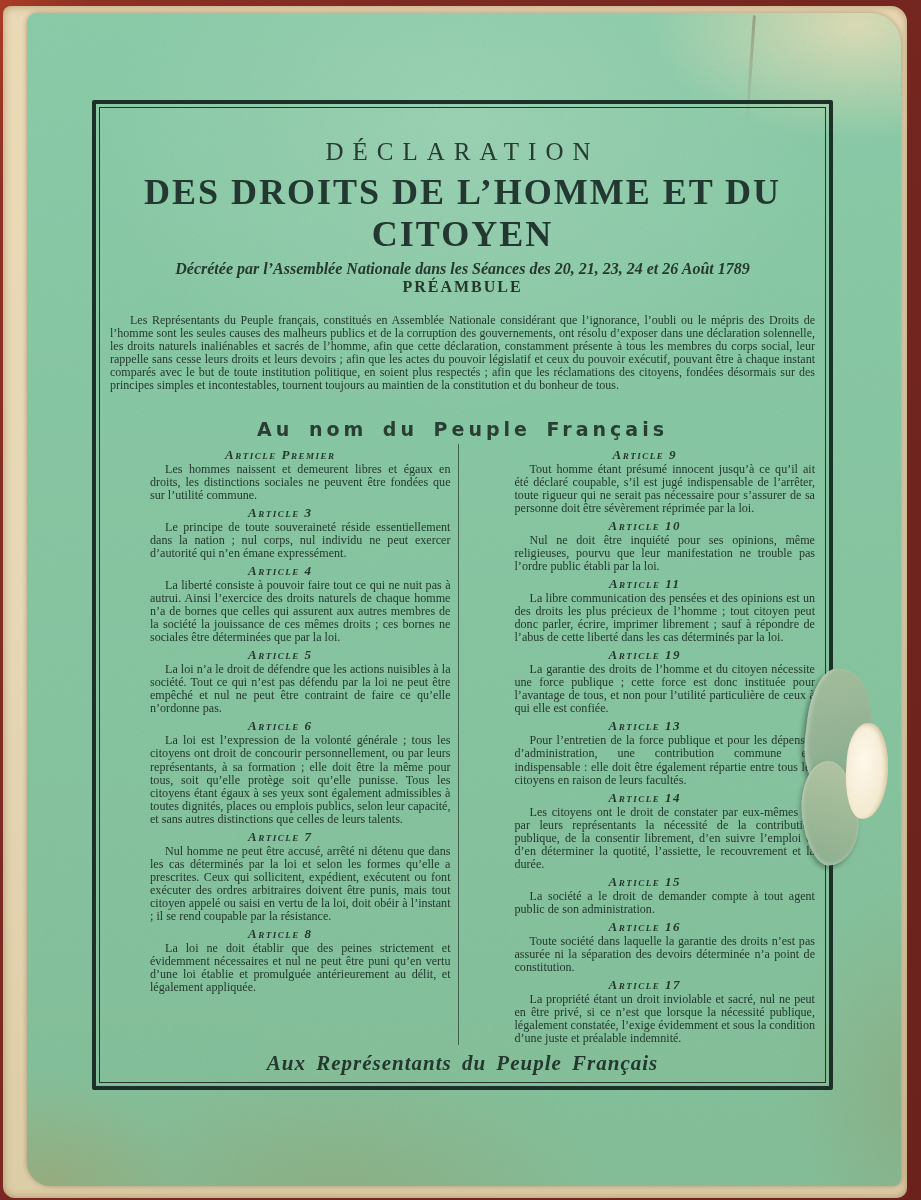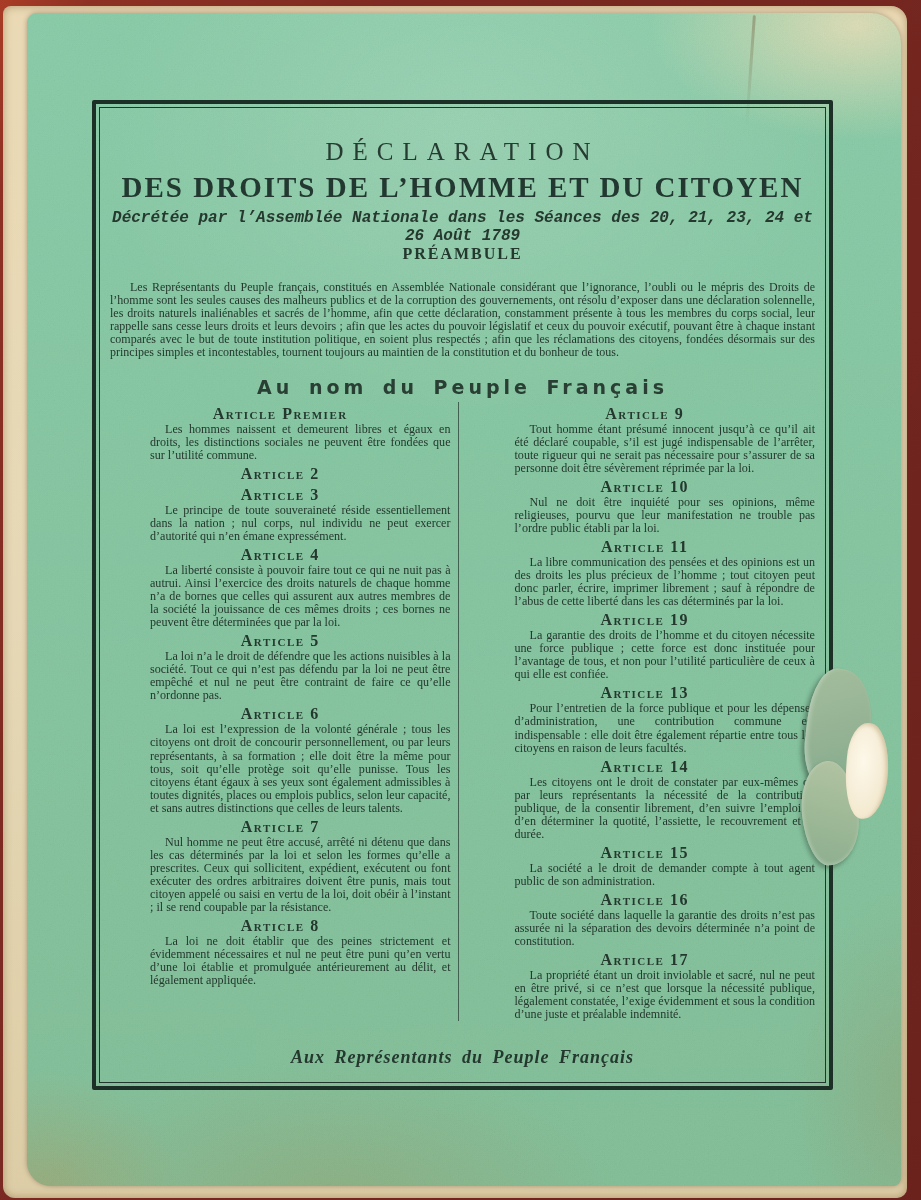--- a/index.html
+++ b/index.html
@@ -38,38 +38,38 @@
     border:4px solid #1d3028;border-radius:2px;
     box-sizing:content-box;
   }
   .frame-inner{
     position:absolute;inset:3px;border:1px solid #22382e;
     display:flex;flex-direction:column;
     padding:0 10px;box-sizing:border-box;overflow:hidden;
     color:#24382e;
   }
   .title1{margin-top:30px;text-align:center;font-weight:normal;font-size:25px;letter-spacing:9px;color:#273c31;}
-  .title2{margin-top:5px;text-align:center;font-weight:bold;font-size:29px;letter-spacing:2px;color:#223830;}
-  .subtitle{margin-top:5px;text-align:center;font-weight:bold;font-style:italic;font-size:16px;color:#26392f;font-family:Liberation Mono, monospace;}
+  .title2{margin-top:5px;text-align:center;font-weight:bold;font-size:36px;letter-spacing:2px;color:#223830;}
+  .subtitle{margin-top:5px;text-align:center;font-weight:bold;font-style:italic;font-size:16px;color:#26392f;}
   .preamble-head{text-align:center;font-weight:bold;font-size:16px;letter-spacing:2px;}
   .preamble p{margin:18px 0 0;font-size:12px;line-height:1.08;text-align:justify;text-indent:20px;}
   .aunom{
-    margin-top:17px;text-align:center;
+    margin-top:26px;text-align:center;
     font-family:"DejaVu Sans", sans-serif;font-weight:bold;
     font-size:19px;letter-spacing:4px;word-spacing:5px;color:#2a3f34;
   }
   .cols{display:flex;margin-top:4px;align-items:stretch;}
   .col{flex:1 1 0;min-width:0;}
   .col-left{padding-right:7px;}
   .col-right{border-left:1px solid #41604f;padding-left:16px;}
-  .art-h{text-align:center;font-variant:small-caps;font-weight:bold;font-size:16px;letter-spacing:1.5px;margin:3px 0 0;}
+  .art-h{text-align:center;font-variant:small-caps;font-weight:bold;font-size:13px;letter-spacing:1.5px;margin:3px 0 0;font-style:italic;}
   .art-b{font-size:12.1px;line-height:1.08;text-align:justify;text-indent:15px;margin-left:40px;}
   .footer-line{
     margin-top:auto;padding:6px 0 14px;text-align:center;
-    font-style:italic;font-weight:bold;font-size:18px;letter-spacing:1px;word-spacing:4px;
+    font-style:italic;font-weight:bold;font-size:21px;letter-spacing:1px;word-spacing:4px;
   }
   
   .tear{position:absolute;left:800px;top:665px;width:86px;height:212px;pointer-events:none;}
   .tear .flap1{
     position:absolute;left:6px;top:4px;width:64px;height:128px;
     background:linear-gradient(160deg,#a3bd9c 0%,#93b293 55%,#7da98c 100%);
     border-radius:42% 58% 50% 60%/45% 50% 55% 48%;
     transform:rotate(7deg);
     box-shadow:-3px 3px 4px rgba(40,60,45,.45), inset 2px -2px 5px rgba(255,255,255,.35);
   }
@@ -118,29 +118,28 @@
 
       <div class="aunom">Au nom du Peuple Français</div>
 
       <div class="cols">
         <div class="col col-left">
           <div class="art">
               <div class="art-h">Article Premier</div>
               <div class="art-b">Les hommes naissent et demeurent libres et égaux en droits, les distinctions sociales ne peuvent être fondées que sur l’utilité commune.</div>
             </div>
           <div class="art">
-              <div class="art-h">Article 2</div>
             </div>
           <div class="art">
               <div class="art-h">Article 3</div>
               <div class="art-b">Le principe de toute souveraineté réside essentiellement dans la nation ; nul corps, nul individu ne peut exercer d’autorité qui n’en émane expressément.</div>
             </div>
           <div class="art">
               <div class="art-h">Article 4</div>
-              <div class="art-b">La liberté consiste à pouvoir faire tout ce qui ne nuit pas à autrui. Ainsi l’exercice des droits naturels de chaque homme n’a de bornes que celles qui assurent aux autres membres de la société la jouissance de ces mêmes droits ; ces bornes ne peuvent être déterminées que par la loi.</div>
+              <div class="art-b">La liberté consiste à pouvoir faire tout ce qui ne nuit pas à autrui. Ainsi l’exercice des droits naturels de chaque homme n’a de bornes que celles qui assurent aux autres membres de la société la jouissance de ces mêmes droits ; ces bornes ne sociales être déterminées que par la loi.</div>
             </div>
           <div class="art">
               <div class="art-h">Article 5</div>
               <div class="art-b">La loi n’a le droit de défendre que les actions nuisibles à la société. Tout ce qui n’est pas défendu par la loi ne peut être empêché et nul ne peut être contraint de faire ce qu’elle n’ordonne pas.</div>
             </div>
           <div class="art">
               <div class="art-h">Article 6</div>
               <div class="art-b">La loi est l’expression de la volonté générale ; tous les citoyens ont droit de concourir personnellement, ou par leurs représentants, à sa formation ; elle doit être la même pour tous, soit qu’elle protège soit qu’elle punisse. Tous les citoyens étant égaux à ses yeux sont également admissibles à toutes dignités, places ou emplois publics, selon leur capacité, et sans autres distinctions que celles de leurs talents.</div>
             </div>
           <div class="art">

